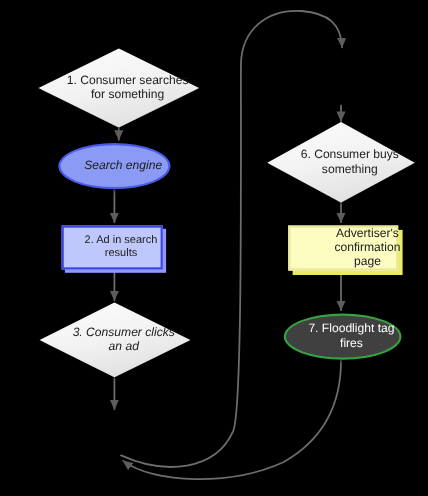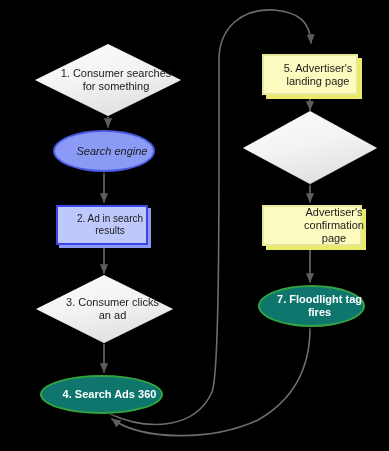--- a/index.html
+++ b/index.html
@@ -77,25 +77,25 @@
   }
   .ell-blue {
     background: #8b9bf5;
     border: 2px solid #4b5ae4;
     color: #1b1b1b;
     font-size: 11px;
     box-shadow: 0 2px 3px rgba(0,0,0,0.45);
     font-style: italic;
   }
   .ell-green {
-    background: #0f766e;
+    background: #404040;
     border: 2px solid #35a33f;
     color: #ffffff;
     font-size: 11px;
-    font-weight: bold;
+    font-weight: normal;
     box-shadow: 0 2px 3px rgba(0,0,0,0.5);
   }
 </style>
 </head>
 <body>
 
 <div id="canvas">
 
   <svg id="edges" viewBox="0 0 389 451">
     <defs>
@@ -147,34 +147,31 @@
 
   <div class="node ellipse ell-blue" style="left:53px; top:130px; width:102px; height:42px;">
     <span class="lbl">Search engine</span>
   </div>
 
   <div class="node boxnode box-blue" style="left:56px; top:205px; width:92px; height:40px;">
     <span class="lbl">2. Ad in search
 results</span>
   </div>
 
-  <div class="node diamond" style="left:36px; top:275px; width:137px; height:68px;">
+  <div class="node diamond" style="left:36px; top:275px; width:137px; height:68px;font-style:italic;">
     <span class="lbl">3. Consumer clicks
 an ad</span>
   </div>
 
-  <div class="node ellipse ell-green" style="left:40px; top:375px; width:123px; height:39px;">
-    <span class="lbl">4. Search Ads 360</span>
+
+
+  <div class="node diamond" style="left:243px; top:111px; width:134px; height:73px;">
+    <span class="lbl">6. Consumer buys
+something</span>
   </div>
-
-  <div class="node boxnode box-yellow" style="left:262px; top:54px; width:96px; height:41px;">
-    <span class="lbl">5. Advertiser's
-landing page</span>
-  </div>
-
 
   <div class="node boxnode box-yellow" style="left:262px; top:205px; width:100px; height:41px;padding-left:28px;">
     <span class="lbl">Advertiser's
 confirmation page</span>
   </div>
 
   <div class="node ellipse ell-green" style="left:258px; top:285px; width:107px; height:42px;">
     <span class="lbl">7. Floodlight tag
 fires</span>
   </div>

